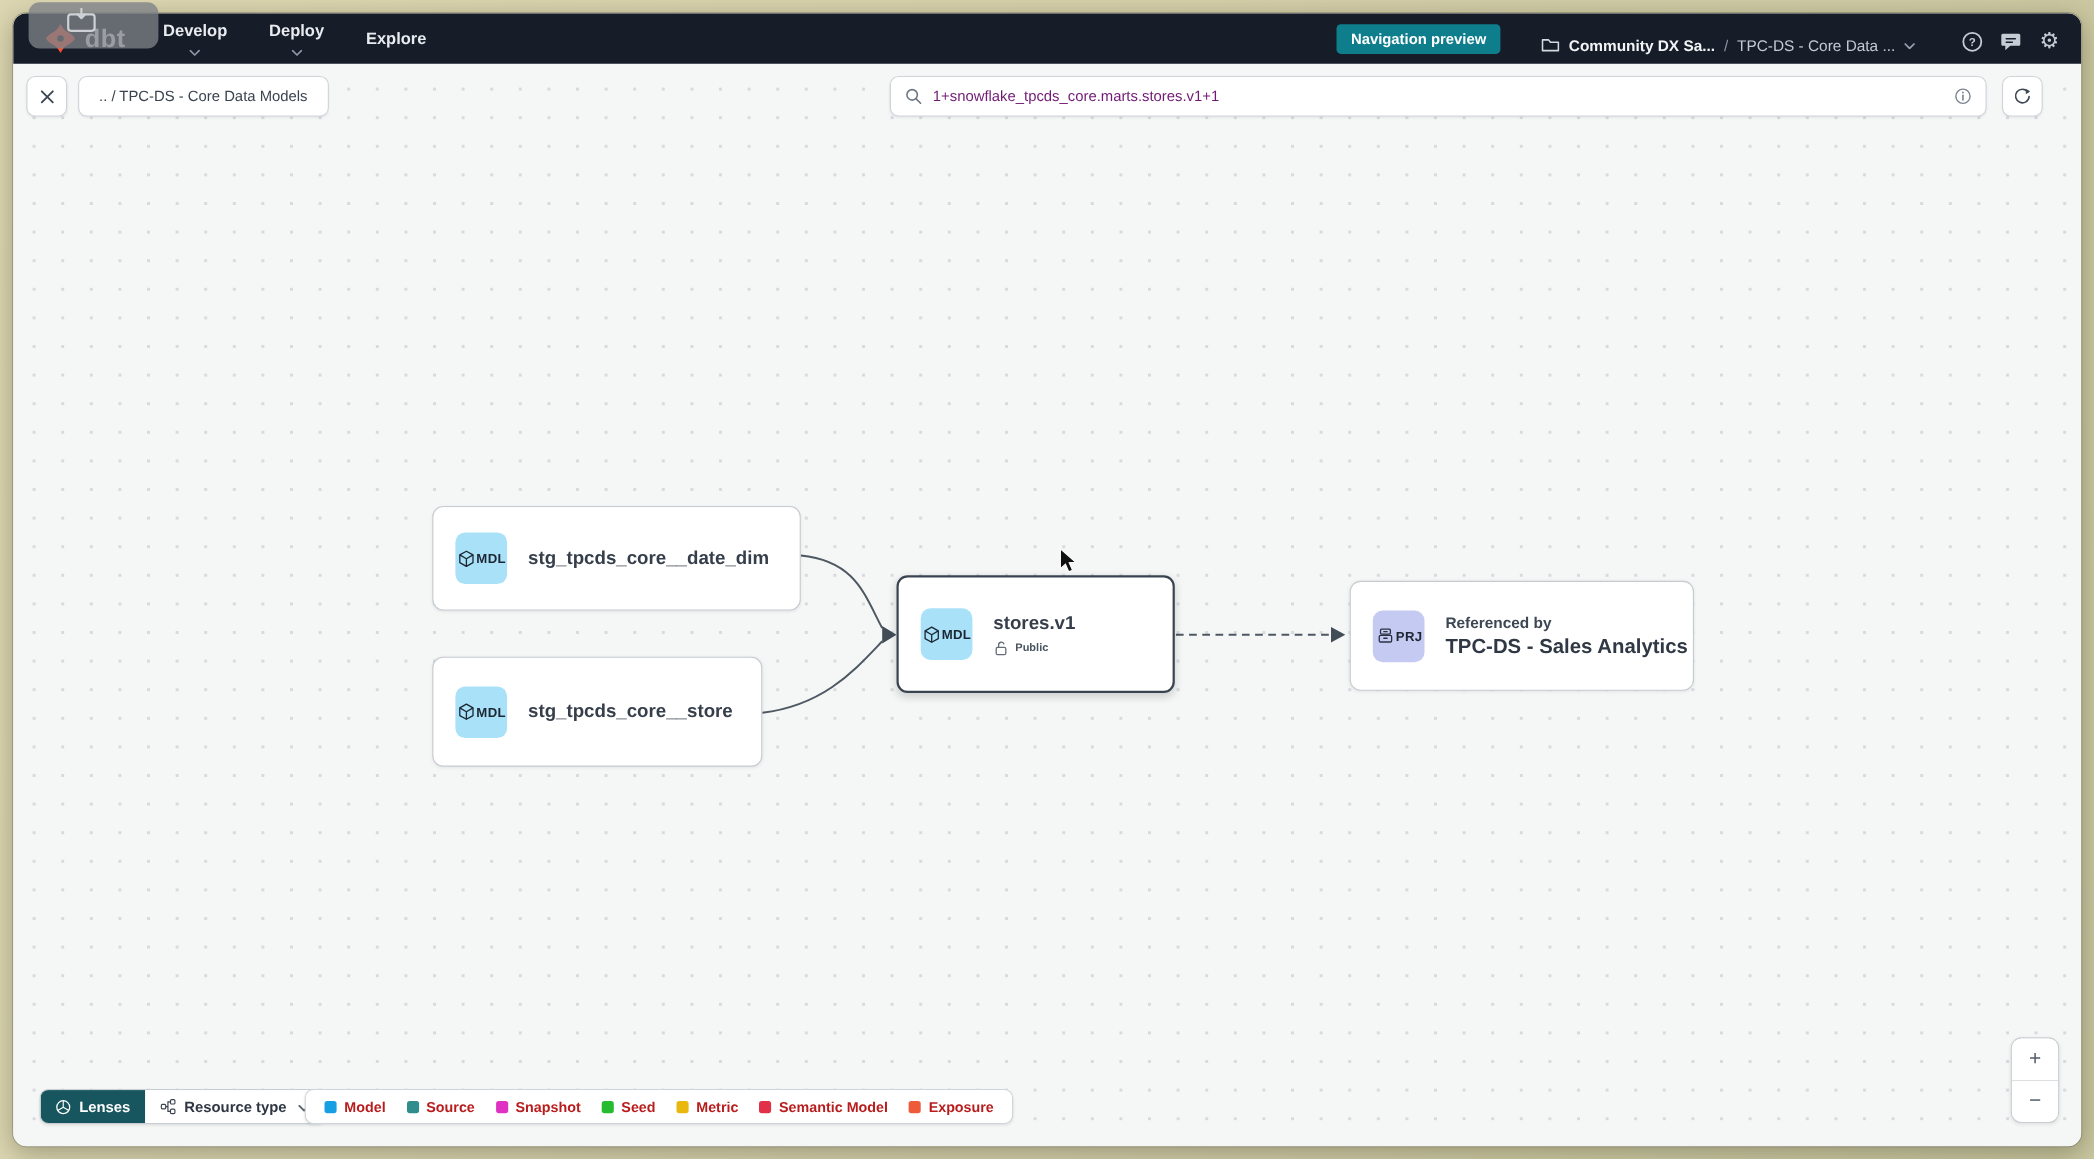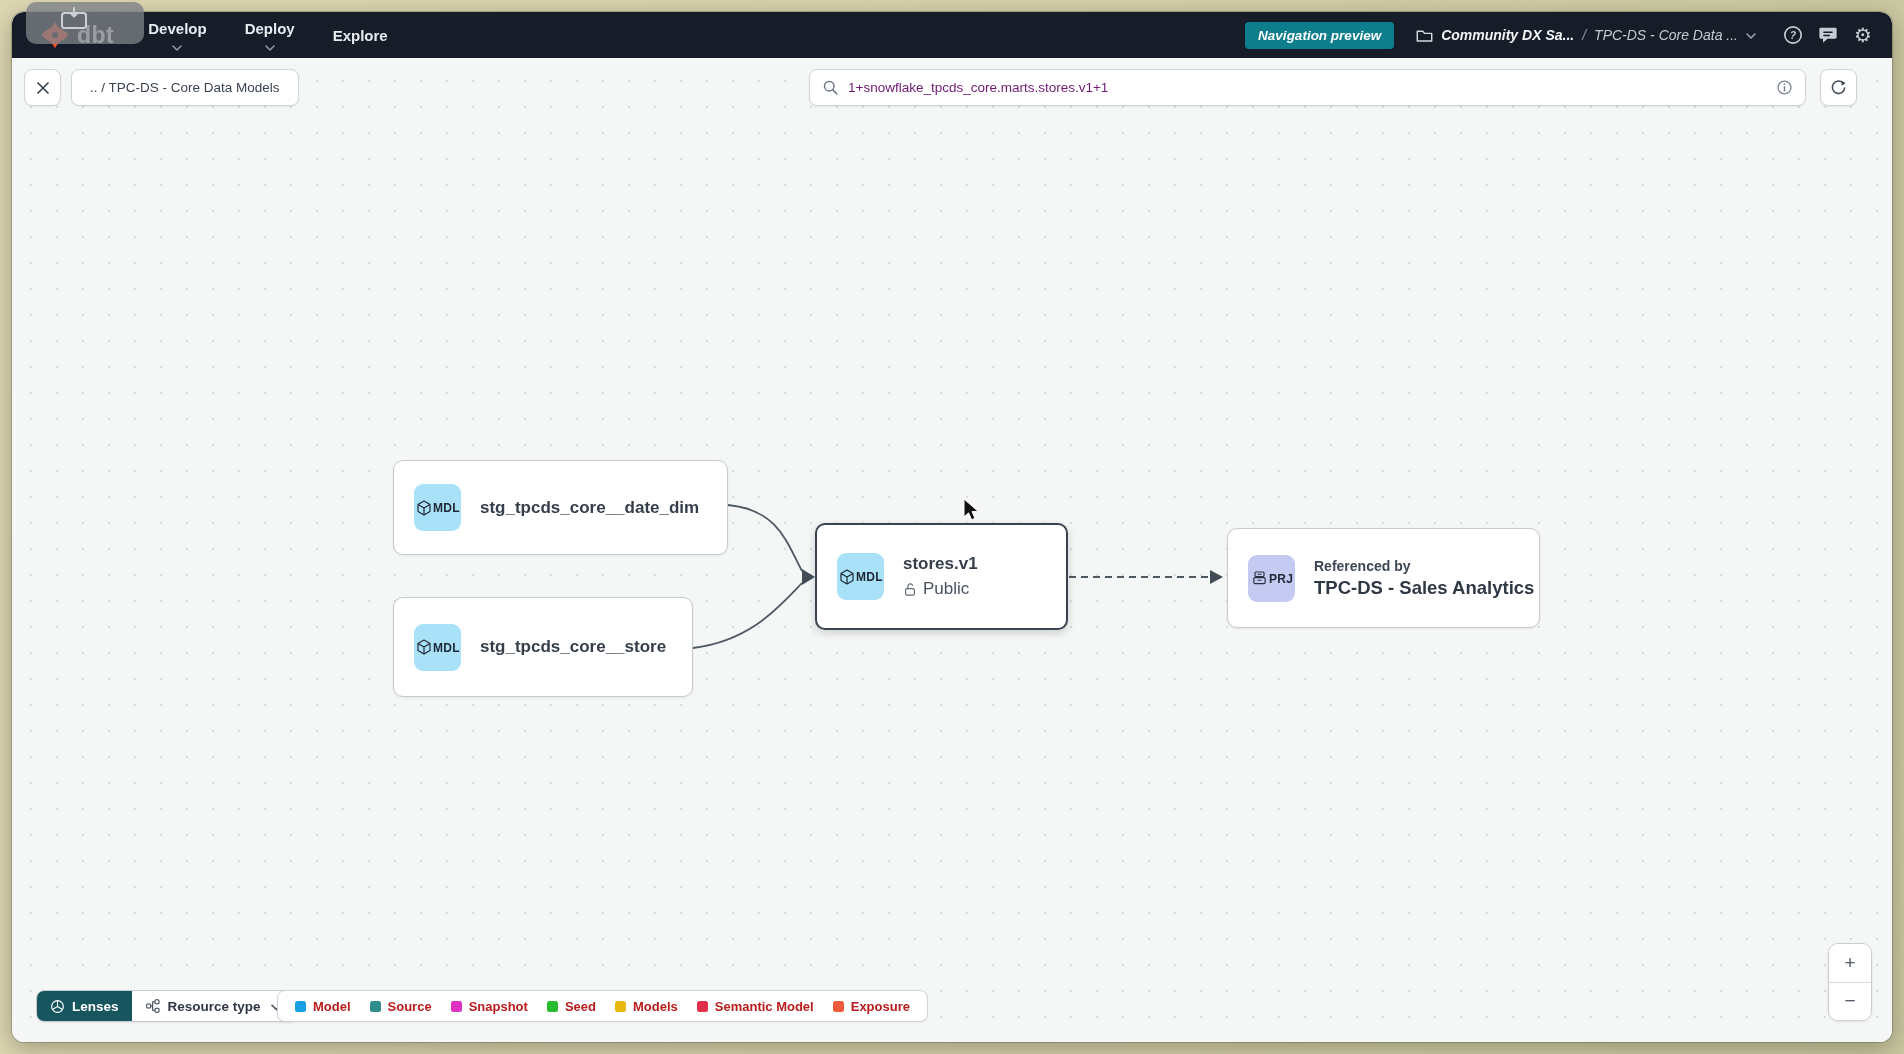--- a/index.html
+++ b/index.html
@@ -22,21 +22,21 @@
   
   .navbar { position:absolute; left:0; top:0; width:100%; height:46px;
             background: var(--navbar_bg); display:flex; align-items:center;
             padding:0 18px 0 28px; border-radius:12px 12px 0 0; z-index:4; }
   .logo { display:flex; align-items:center; gap:7px; margin-right:34px; }
   .logo-text { color:#fff; font-size:23px; font-weight:700; letter-spacing:.5px; }
   .nav-menu { display:flex; align-items:center; gap:38px; }
   .nav-item { display:flex; align-items:center; gap:6px; color:#e8ebef; font-size:15px;
               font-weight:700; cursor:pointer;flex-direction:column; }
   .nav-item .chev { color:#8b95a3; margin-top:2px; }
-  .nav-right { margin-left:auto; display:flex; align-items:center; gap:16px;font-style:italic; }
+  .nav-right { margin-left:auto; display:flex; align-items:flex-end; gap:31px; }
   .preview-badge { background: var(--accent_teal); color:#fff; font-size:13.5px; font-weight:600;
                    padding:6px 13px; border-radius:4px; }
   .crumbs { display:flex; align-items:center; gap:8px; margin-left:6px; }
   .crumb-project { color:#f2f4f6; font-size:14px; font-weight:700; }
   .crumb-sep { color:#8b95a3; font-size:14px; }
   .crumb-page { color:#c3cad3; font-size:14px; }
   .crumbs .chev { color:#9aa3b0; margin-top:2px; }
   .nav-icons { display:flex; align-items:center; gap:13px; margin-left:10px; }
   .nav-icon-btn { width:22px; height:22px; display:flex; align-items:center; justify-content:center; cursor:pointer; }
   .gear-glyph { color:#c6ccd4; font-size:20px; line-height:1; }
@@ -69,21 +69,21 @@
           display:flex; align-items:center; padding:0 20px; gap:19px; cursor:pointer;
           box-shadow:0 1px 3px rgba(20,25,30,.07); z-index:5; }
   .node.selected { border:2px solid var(--selected_border); box-shadow:0 3px 8px rgba(20,25,30,.18); }
   .node-badge { width:47px; height:47px; border-radius:9px; display:flex; flex-direction:row;
                 align-items:center; justify-content:center; flex:0 0 auto; }
   .node-badge.mdl { background: var(--mdl_badge_bg); }
   .node-badge.prj { background: var(--prj_badge_bg); }
   .node-badge .badge-label { font-size:12px; font-weight:700; color:#1d2733; letter-spacing:.3px; margin-top:1px; }
   .node-label { font-size:17px; font-weight:600; color:#353e4a; white-space:nowrap; }
   .node-sub { display:flex; align-items:center; gap:6px; margin-top:5px;
-              font-size:17px; font-weight:400; color:#4a5361; }
+              font-size:10px; font-weight:700; color:#4a5361; }
   .ref-kicker { font-size:14px; font-weight:600; color:#3d4754; }
   .ref-title { font-size:18.5px; font-weight:600; color:#2f3844; margin-top:3px; white-space:nowrap; }
 
   .node-date-dim { left:393px; top:460px; width:335px; height:95px; }
   .node-store    { left:393px; top:597px; width:300px; height:100px; }
   .node-stores-v1{ left:815px; top:523px; width:253px; height:107px; }
   .node-project  { left:1227px; top:528px; width:313px; height:100px; }
 
   .edges { position:absolute; left:0; top:0; width:1904px; height:1054px; z-index:4; pointer-events:none; }
 
@@ -318,21 +318,21 @@
       <div class="legend-item">
         <span class="legend-swatch" style="background: rgb(223, 50, 195);"></span>
         <span>Snapshot</span>
       </div>
       <div class="legend-item">
         <span class="legend-swatch" style="background: rgb(39, 188, 48);"></span>
         <span>Seed</span>
       </div>
       <div class="legend-item">
         <span class="legend-swatch" style="background: rgb(233, 184, 15);"></span>
-        <span>Models</span>
+        <span>Metric</span>
       </div>
       <div class="legend-item">
         <span class="legend-swatch" style="background: rgb(226, 48, 74);"></span>
         <span>Semantic Model</span>
       </div>
       <div class="legend-item">
         <span class="legend-swatch" style="background: rgb(238, 91, 58);"></span>
         <span>Exposure</span>
       </div>
     </div>

